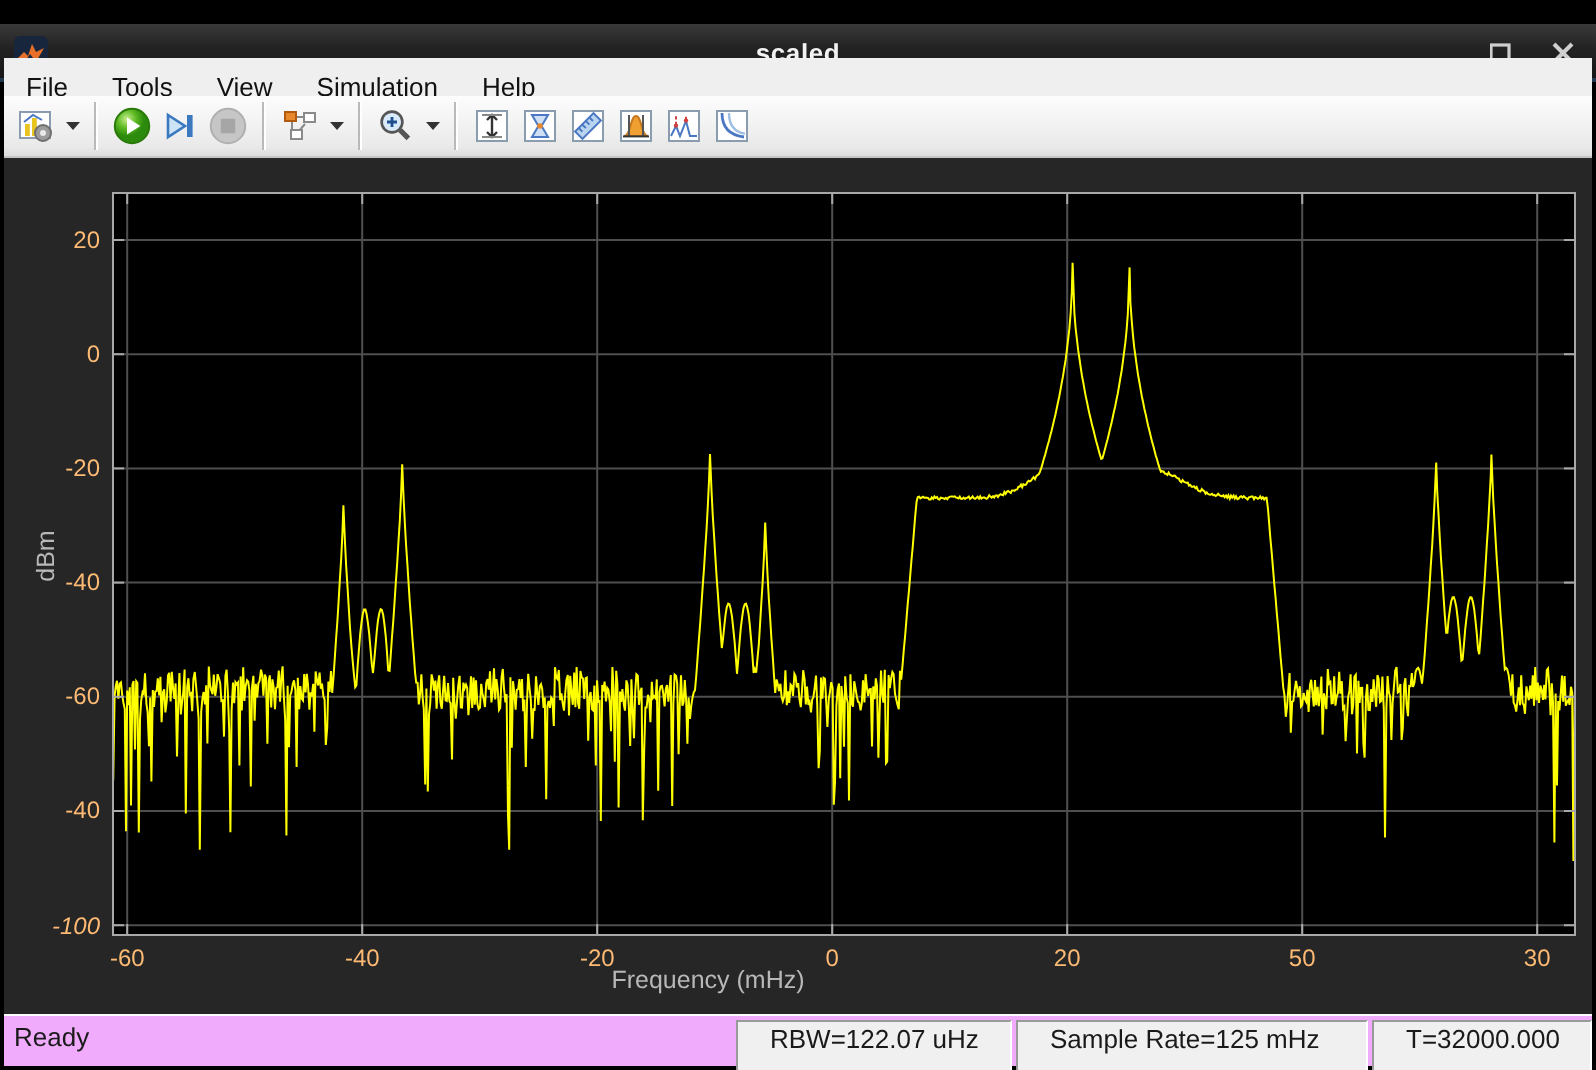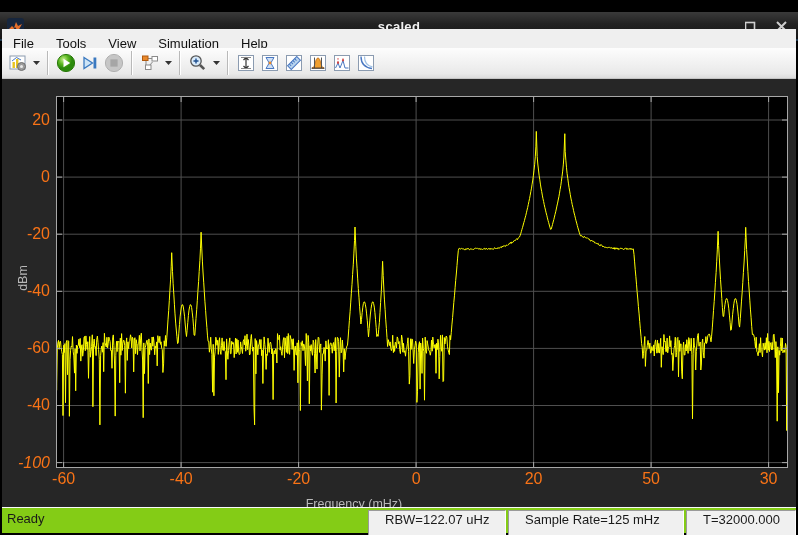--- a/index.html
+++ b/index.html
@@ -21,25 +21,25 @@
   .menu-item{padding:11px 11px 2px 11px;cursor:default;}
   .menu-item u{text-decoration:underline;}
   .toolbar{position:absolute;left:2px;top:48px;width:794px;height:31px;
     background:linear-gradient(180deg,#fdfdfd,#e9e9e9 85%,#dcdcdc);
     border-bottom:1px solid #c4c4c4;display:flex;align-items:center;padding-left:4px;box-sizing:border-box;}
   .tb-btn{width:24px;height:24px;display:flex;align-items:center;justify-content:center;border-radius:3px;}
   .tb-caret{width:12px;height:24px;display:flex;align-items:center;justify-content:center;}
   .tb-sep{width:1px;height:24px;background:#b9b9b9;border-right:1px solid #fff;margin:0 5px;}
   .scope{position:absolute;left:2px;top:79px;width:794px;height:428px;background:#262626;}
   .axes{position:absolute;left:54px;top:17px;width:732px;height:372px;}
-  .tick-label{position:absolute;color:#f97316;font-size:16px;line-height:14px;}
+  .tick-label{position:absolute;color:#fdba74;font-size:12px;line-height:14px;}
   .xlab{width:40px;text-align:center;}
   .ylab{width:44px;text-align:right;}
   .axis-title{position:absolute;color:#b8b8b8;font-size:12.5px;}
-  .statusbar{position:absolute;left:2px;top:507px;width:794px;height:25px;background:#84cc16;
+  .statusbar{position:absolute;left:2px;top:507px;width:794px;height:25px;background:#f0abfc;
     border-top:1px solid #fafafa;font-size:13px;color:#1a1a1a;}
   .status-cell{position:absolute;top:2px;height:32px;line-height:18px;padding-left:16px;
     background:#f0f0f0;border:1px solid;border-color:#9a9a9a #ffffff #ffffff #9a9a9a;box-sizing:border-box;}
   .status-ready{position:absolute;left:5px;top:3px;}
 </style>
 </head>
 <body>
 
 <div class="titlebar">
   <div class="win-icon">
@@ -258,21 +258,21 @@
       <div class="tick-label xlab" style="left: 629.117px; top: 393px;">50</div>
       <div class="tick-label xlab" style="left: 746.613px; top: 393px;">30</div>
       <div class="tick-label ylab" style="left: 4px; top: 33.9816px;">20</div>
       <div class="tick-label ylab" style="left: 4px; top: 91.0806px;">0</div>
       <div class="tick-label ylab" style="left: 4px; top: 148.18px;">-20</div>
       <div class="tick-label ylab" style="left: 4px; top: 205.279px;">-40</div>
       <div class="tick-label ylab" style="left: 4px; top: 262.378px;">-60</div>
       <div class="tick-label ylab" style="left: 4px; top: 319.477px;">-40</div>
       <div class="tick-label ylab" style="left: 4px; top: 376.576px; font-style: italic;">-100</div>
     </div>
-  <div class="axis-title" style="left:0;width:704px;top:418px;text-align:center;">Frequency (mHz)</div>
+  <div class="axis-title" style="left:0;width:704px;top:404px;text-align:center;">Frequency (mHz)</div>
   <div class="axis-title" style="left:6px;top:192px;transform:rotate(-90deg);transform-origin:center;width:30px;text-align:center;">dBm</div>
 </div>
 
 <div class="statusbar">
   <div class="status-ready">Ready</div>
   <div class="status-cell" style="left:366px;width:138px;">RBW=122.07 uHz</div>
   <div class="status-cell" style="left:506px;width:176px;">Sample Rate=125 mHz</div>
   <div class="status-cell" style="left:684px;width:110px;">T=32000.000</div>
 </div>
 

